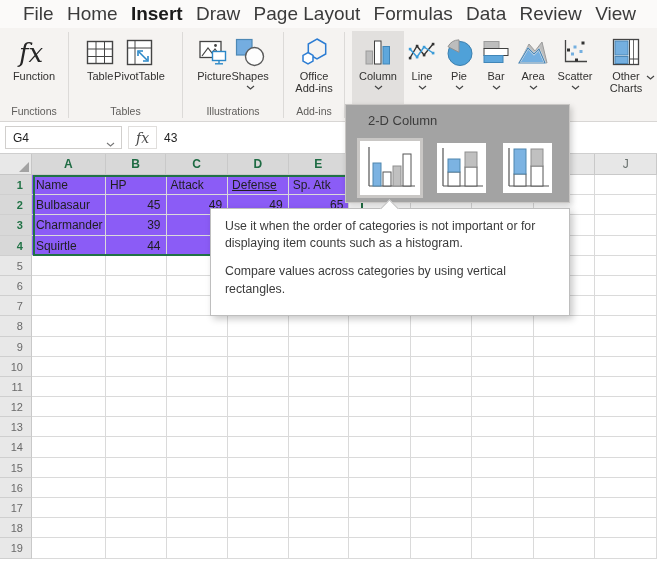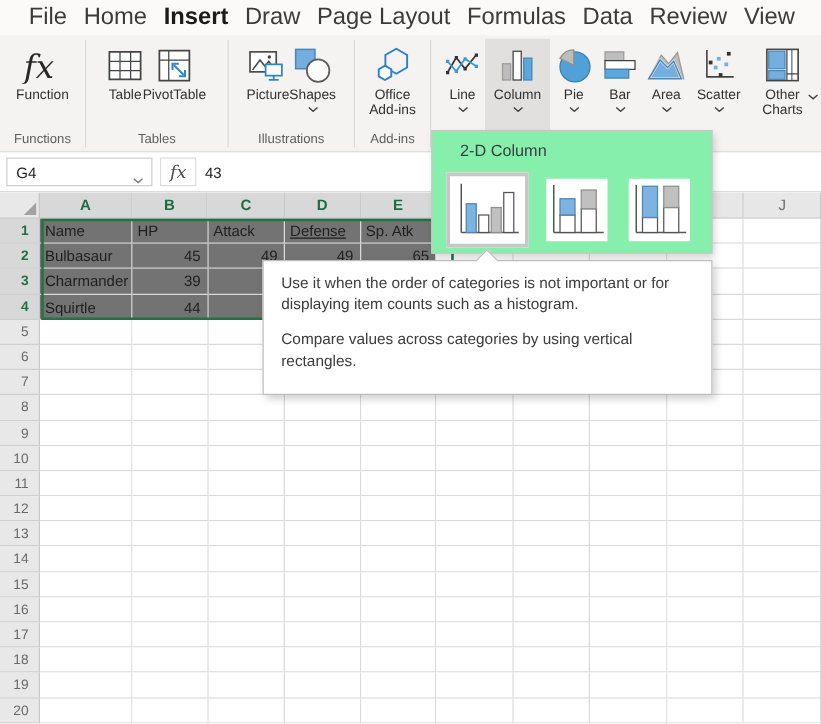--- a/index.html
+++ b/index.html
@@ -51,26 +51,26 @@
                 border-bottom:10px solid #a3a3a3; border-left:10px solid transparent; }
   .colhdr { height:21px; background:#e7e7e7; border-right:1px solid #c9c9c9; border-bottom:1px solid #c9c9c9;
             font-size:12px; color:#68706d; text-align:center; line-height:20px; }
   .colhdr.sel { background:#d8d8d8; color:#1e6b43; font-weight:bold; }
   .grow { display:flex; height:20.2px; }
   .rowhdr { width:33px; background:#e8e8e8; border-right:1px solid #c9c9c9; border-bottom:1px solid #cfcfcf;
             font-size:11px; color:#696969; text-align:right; padding-right:8px; line-height:20px; }
   .rowhdr.sel { background:#d8d8d8; color:#217346; font-weight:bold; }
   .cell { height:20.2px; background:#fff; border-right:1px solid #dadada; border-bottom:1px solid #dadada;
           font-size:12px; color:#1f1f1f; padding:0 4px; line-height:20px; overflow:hidden; white-space:nowrap; }
-  .cell.sel { background:#737373; }
+  .cell.sel { background:#8b5cf6; }
   .cell.num { text-align:right; padding-right:5px; }
   #sel-outline { position:absolute; border:2px solid #217346; pointer-events:none; }
 
   
-  .panel { position:absolute; left:345px; top:104px; width:225px; height:99px; background:#86efac;
+  .panel { position:absolute; left:345px; top:104px; width:225px; height:99px; background:#a3a3a3;
            border:1px solid #c9c7c5; box-shadow:2px 3px 6px rgba(0,0,0,.18); z-index:40; }
   .panel-title { position:absolute; left:22px; top:8px; font-size:13px; color:#3c3c3c; }
   .tile { position:absolute; top:38px; width:49px; height:50px; background:#fff;
           display:flex; align-items:center; justify-content:center; }
   .tile.selected { top:33px; width:66px; height:60px; border:3px solid #c9c7c5; padding:2px; }
   .tile1 { left:11px; } .tile2 { left:91px; } .tile3 { left:157px; }
 
   
   .tooltip { position:absolute; left:210px; top:208px; width:360px; height:108px; background:#fff;
              border:1px solid #bebebe; box-shadow:3px 3px 7px rgba(0,0,0,.22); z-index:50; padding:9px 14px; }
@@ -195,51 +195,51 @@
           <span class="rlabel2" style="width:46px;">Office Add-ins</span>
         </div>
       </div>
       <div class="rglabel">Add-ins</div>
     </div>
 
     <div class="rdiv"></div>
 
     <div class="rgroup g-charts">
       <div class="rbuttons">
+        <div class="rbtn pressed" style="width:52px;">
+          <div class="ricon">
+            <svg width="26" height="28">
+                <rect x="1" y="13" width="6.5" height="13" fill="#bdbdbd" stroke="#9b9b9b"></rect>
+                <rect x="9.5" y="3" width="6.5" height="23" fill="#fff" stroke="#404040"></rect>
+                <rect x="18" y="8.5" width="6.5" height="17.5" fill="#5ea7dc" stroke="#4186b8"></rect>
+              </svg>
+          </div>
+          <span class="rlabel">Column</span>
+          <span class="rchev">
+            <svg width="9" height="5" viewBox="0 0 9 5">
+                <path d="M1 1l3.5 3L8 1" fill="none" stroke="#444" stroke-width="1.2"></path>
+              </svg>
+          </span>
+        </div>
         <div class="rbtn" style="width:36px;">
           <div class="ricon">
             <svg width="28" height="24">
                 <polyline points="2,18 9,6 16,15 25,4" fill="none" stroke="#333" stroke-width="1.4"></polyline>
                 <rect x="0.8" y="16.8" width="2.6" height="2.6" fill="#333"></rect>
                 <rect x="7.8" y="4.8" width="2.6" height="2.6" fill="#333"></rect>
                 <rect x="14.8" y="13.8" width="2.6" height="2.6" fill="#333"></rect>
                 <rect x="23.8" y="2.8" width="2.6" height="2.6" fill="#333"></rect>
                 <polyline points="2,9 9,17 16,7 25,13" fill="none" stroke="#3b9bd8" stroke-width="1.4"></polyline>
                 <rect x="0.8" y="7.8" width="2.6" height="2.6" fill="#3b9bd8"></rect>
                 <rect x="7.8" y="15.8" width="2.6" height="2.6" fill="#3b9bd8"></rect>
                 <rect x="14.8" y="5.8" width="2.6" height="2.6" fill="#3b9bd8"></rect>
                 <rect x="23.8" y="11.8" width="2.6" height="2.6" fill="#3b9bd8"></rect>
               </svg>
           </div>
           <span class="rlabel">Line</span>
-          <span class="rchev">
-            <svg width="9" height="5" viewBox="0 0 9 5">
-                <path d="M1 1l3.5 3L8 1" fill="none" stroke="#444" stroke-width="1.2"></path>
-              </svg>
-          </span>
-        </div>
-        <div class="rbtn pressed" style="width:52px;">
-          <div class="ricon">
-            <svg width="26" height="28">
-                <rect x="1" y="13" width="6.5" height="13" fill="#bdbdbd" stroke="#9b9b9b"></rect>
-                <rect x="9.5" y="3" width="6.5" height="23" fill="#fff" stroke="#404040"></rect>
-                <rect x="18" y="8.5" width="6.5" height="17.5" fill="#5ea7dc" stroke="#4186b8"></rect>
-              </svg>
-          </div>
-          <span class="rlabel">Column</span>
           <span class="rchev">
             <svg width="9" height="5" viewBox="0 0 9 5">
                 <path d="M1 1l3.5 3L8 1" fill="none" stroke="#444" stroke-width="1.2"></path>
               </svg>
           </span>
         </div>
         <div class="rbtn" style="width:38px;">
           <div class="ricon">
             <svg width="29" height="29">
                 <circle cx="15" cy="15.5" r="12" fill="#4fa1d8" stroke="#3c7fae"></circle>
@@ -599,33 +599,20 @@
           <div class="cell" style="width: 63px;"></div>
           <div class="cell" style="width: 64px;"></div>
           <div class="cell" style="width: 63px;"></div>
           <div class="cell" style="width: 63px;"></div>
           <div class="cell" style="width: 64px;"></div>
           <div class="cell" style="width: 64px;"></div>
           <div class="cell" style="width: 64px;"></div>
           <div class="cell" style="width: 64px;"></div>
           <div class="cell" style="width: 64px;"></div>
         </div>
-        <div class="grow">
-          <div class="rowhdr">20</div>
-          <div class="cell" style="width: 77px;"></div>
-          <div class="cell" style="width: 63px;"></div>
-          <div class="cell" style="width: 64px;"></div>
-          <div class="cell" style="width: 63px;"></div>
-          <div class="cell" style="width: 63px;"></div>
-          <div class="cell" style="width: 64px;"></div>
-          <div class="cell" style="width: 64px;"></div>
-          <div class="cell" style="width: 64px;"></div>
-          <div class="cell" style="width: 64px;"></div>
-          <div class="cell" style="width: 64px;"></div>
-        </div>
       </div>
     <div id="sel-outline" style="left: 33px; top: 21px; width: 330px; height: 80.8px;"></div>
   </div>
 
   <div class="panel">
     <div class="panel-title">2-D Column</div>
     <div class="tile tile1 selected">
       <svg width="56" height="48">
           <path d="M7,3 V42 M7,42 H53" fill="none" stroke="#555" stroke-width="1.2"></path>
           <rect x="11" y="19" width="8" height="23" fill="#7cb3e2" stroke="#4f86ad"></rect>

